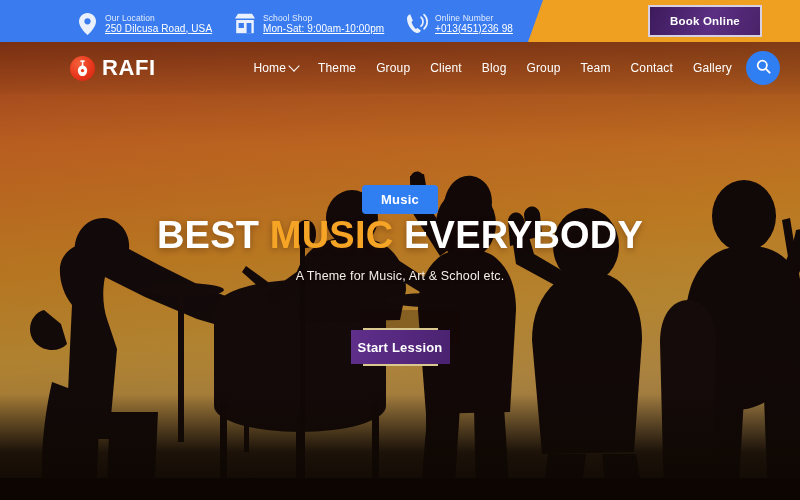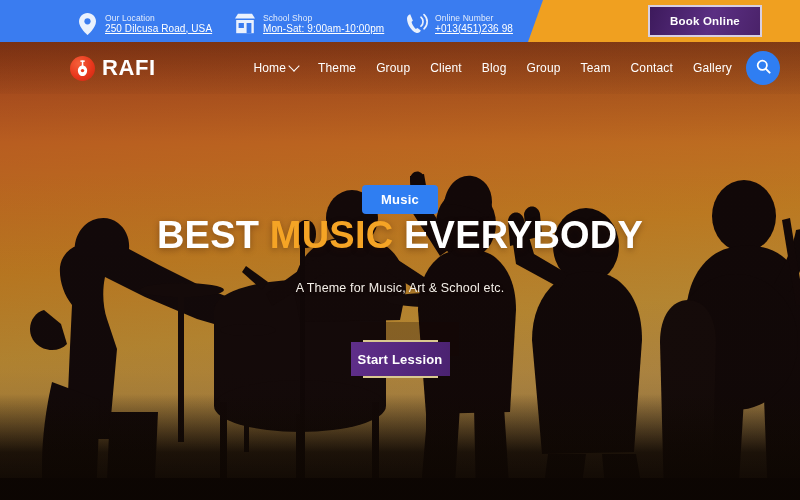--- a/index.html
+++ b/index.html
@@ -229,21 +229,21 @@
   .headline {
     font-size: 38px;
     font-weight: bold;
     color: #ffffff;
     letter-spacing: .2px;
     text-shadow: 0 2px 6px rgba(40,15,0,.35);
     white-space: nowrap;
   }
   .headline .hl-accent { color: #f5a425; }
   .subtitle {
-    margin-top: 24px;
+    margin-top: 12px;
     font-size: 12.5px;
     color: #f3efe9;
     letter-spacing: .15px;
     text-shadow: 0 1px 3px rgba(30,12,0,.5);
   }
   .start-btn {
     margin-top: 24px;
     position: relative;
     width: 99px;
     height: 34px;

